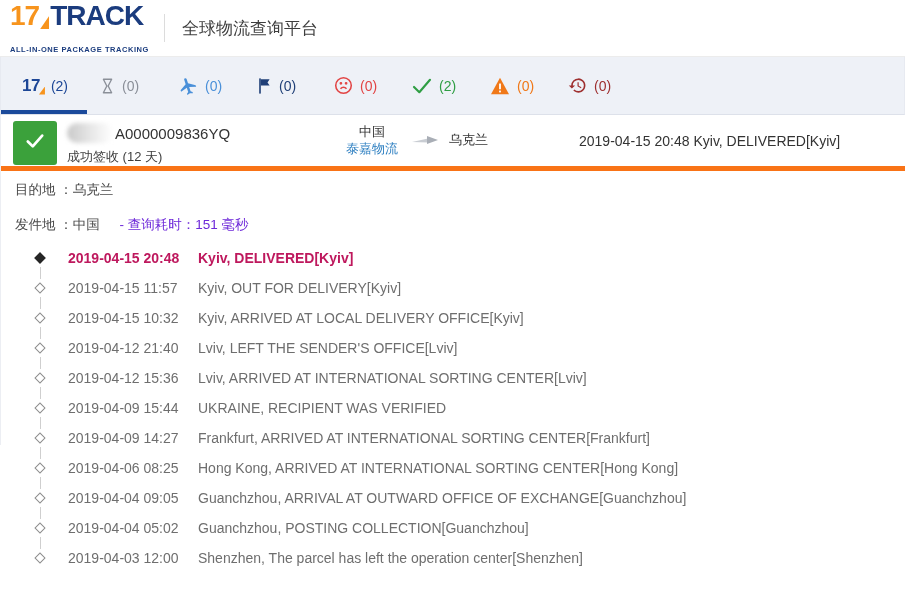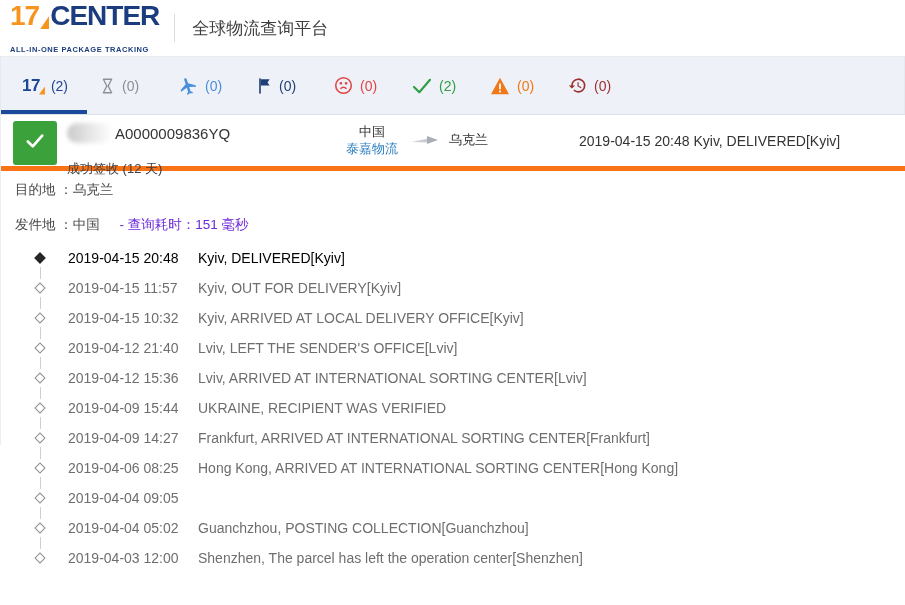--- a/index.html
+++ b/index.html
@@ -48,21 +48,21 @@
   .check-btn { position:absolute; left:12px; top:6px; width:44px; height:44px;
     background:#3ba13b; border-radius:3px; display:flex; align-items:center;
     justify-content:center; cursor:pointer; }
   .pkg-info { position:absolute; left:66px; top:7px; }
   .pkg-number-line { display:flex; align-items:center; height:22px;
     font-size:15px; color:#333; }
   .blur-patch { display:inline-block; width:46px; height:20px; margin-right:2px;
     border-radius:10px;
     background:linear-gradient(90deg,#c9c9c9,#e9e9e9 55%,#ffffff);
     filter:blur(2px); }
-  .pkg-status { font-size:13px; color:#3e3e3e; margin-top:16px; }
+  .pkg-status { font-size:13px; color:#3e3e3e; margin-top:4px; }
   .route { position:absolute; left:338px; top:8px; display:flex; align-items:center; }
   .route-origin { width:66px; text-align:center; font-size:13px; color:#333;
     line-height:17px; }
   .carrier { color:#2d7fc1; cursor:pointer; }
   .route-arrow { margin:0 6px; display:flex; }
   .route-dest { font-size:13px; color:#333; margin-left:4px; }
   .last-event { position:absolute; left:578px; top:18px; font-size:14px; color:#333; }
 
   
   .detail-line { position:absolute; left:14px; font-size:13.5px; color:#4a4a4a; }
@@ -74,33 +74,33 @@
   .timeline { position:absolute; top:128px; left:0; right:0; }
   .tl-row { position:relative; height:30px; }
   .diamond { position:absolute; left:35px; top:11px; width:8px; height:8px;
     transform:rotate(45deg); background:#fff; border:1px solid #8d8d8d; }
   .tl-row.current .diamond { background:#262626; border-color:#262626; }
   .connector { position:absolute; left:39px; top:24px; width:1px; height:12px;
     background:#cfcfcf; }
   .tl-time { position:absolute; left:67px; top:7px; font-size:14px; color:#6e6e6e; }
   .tl-status { position:absolute; left:197px; top:7px; font-size:14px; color:#6e6e6e; }
   .tl-row.current .tl-time, .tl-row.current .tl-status
-    { color:#000000; font-weight:normal; }
+    { color:#be185d; font-weight:bold; }
 </style>
 </head>
 <body>
 
 <div class="page">
 
   <header class="site-header">
     <div class="logo">
       <div class="logo-main">
         <span class="logo-17">17</span>
         <span class="logo-tri"></span>
-        <span class="logo-track">CENTER</span>
+        <span class="logo-track">TRACK</span>
       </div>
       <div class="logo-tagline">ALL-IN-ONE PACKAGE TRACKING</div>
     </div>
     <div class="header-divider"></div>
     <div class="site-title">全球物流查询平台</div>
   </header>
 
   <nav class="tabbar" id="tabbar">
     <div class="tab-underline"></div>
   <div class="tab active" style="color: rgb(28, 70, 150);">
@@ -262,20 +262,21 @@
         <div class="tl-row">
           <span class="diamond"></span>
           <span class="connector"></span>
           <span class="tl-time">2019-04-06 08:25</span>
           <span class="tl-status">Hong Kong, ARRIVED AT INTERNATIONAL SORTING CENTER[Hong Kong]</span>
         </div>
         <div class="tl-row">
           <span class="diamond"></span>
           <span class="connector"></span>
           <span class="tl-time">2019-04-04 09:05</span>
+          <span class="tl-status">Guanchzhou, ARRIVAL AT OUTWARD OFFICE OF EXCHANGE[Guanchzhou]</span>
         </div>
         <div class="tl-row">
           <span class="diamond"></span>
           <span class="connector"></span>
           <span class="tl-time">2019-04-04 05:02</span>
           <span class="tl-status">Guanchzhou, POSTING COLLECTION[Guanchzhou]</span>
         </div>
         <div class="tl-row">
           <span class="diamond"></span>
           <span class="tl-time">2019-04-03 12:00</span>

